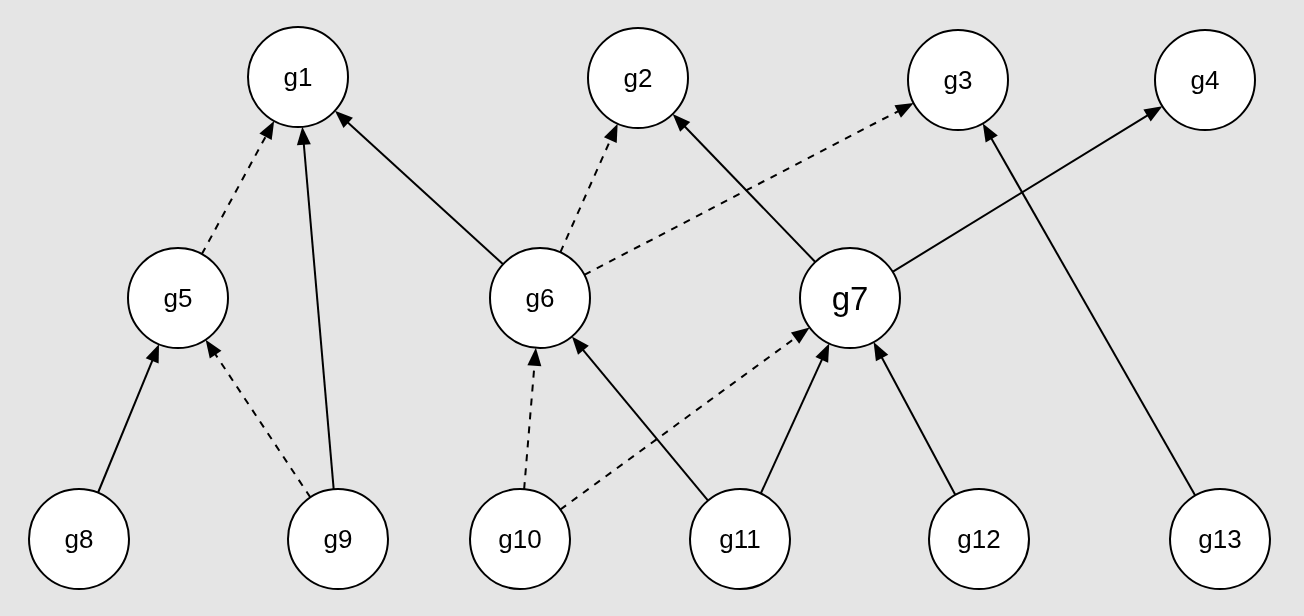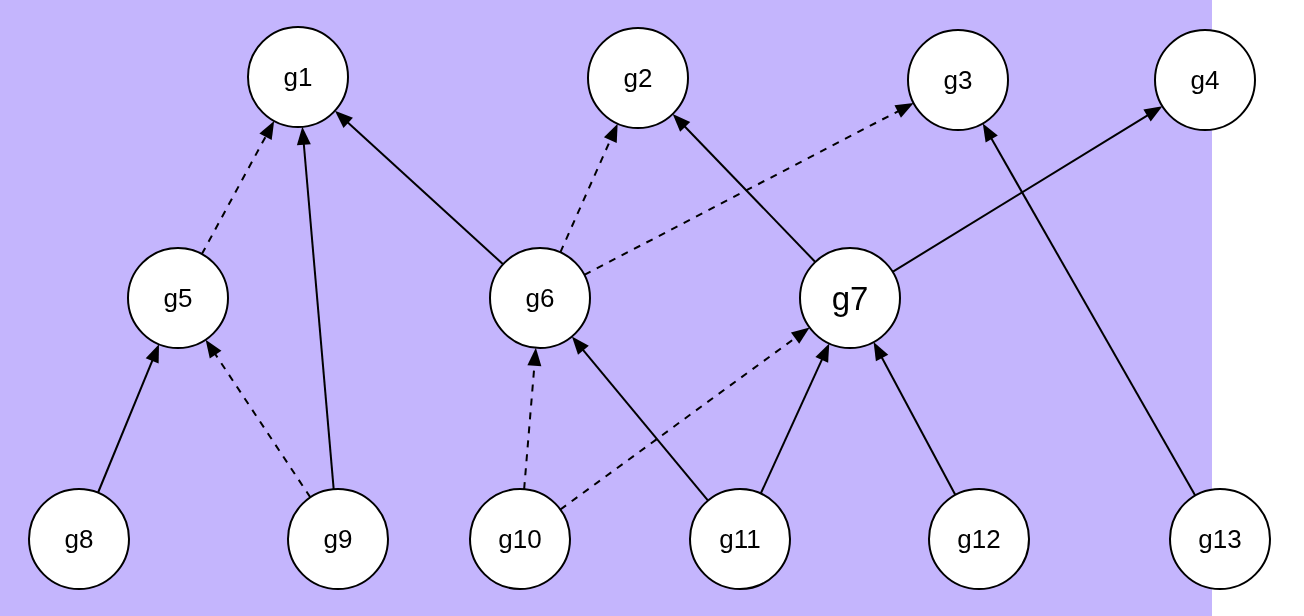--- a/index.html
+++ b/index.html
@@ -6,23 +6,23 @@
     margin: 0;
     padding: 0;
     background: #ffffff;
     width: 1304px;
     height: 616px;
     overflow: hidden;
     font-family: "Liberation Sans", sans-serif;
   }
   #diagram-wrap {
     position: relative;
-    width: 1212px;
+    width: 1304px;
     height: 616px;
-    background: #c4b5fd;
+    background: #e5e5e5;
   }
   svg {
     display: block;
   }
   .node-circle {
     
   }
   .node-label {
     font-family: "Liberation Sans", sans-serif;
     text-anchor: middle;

